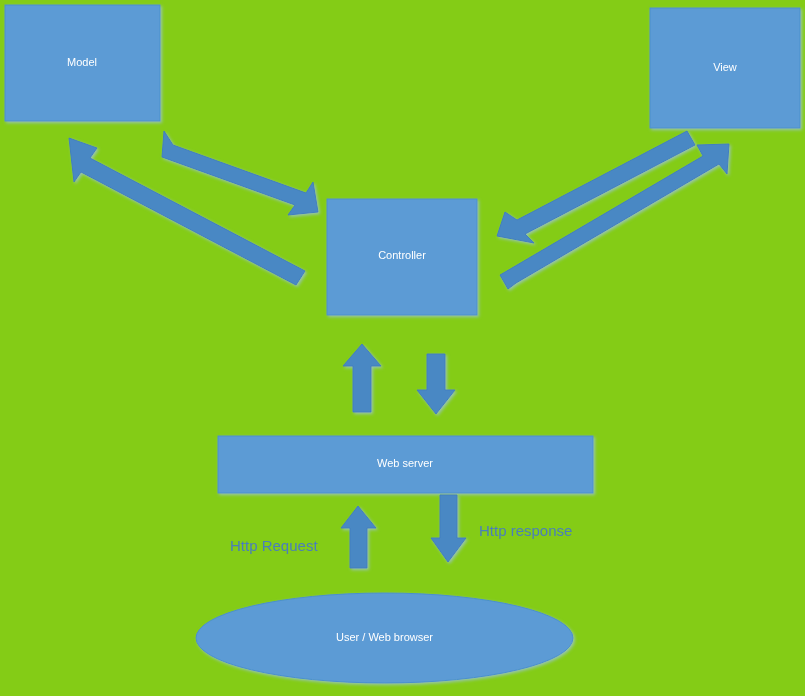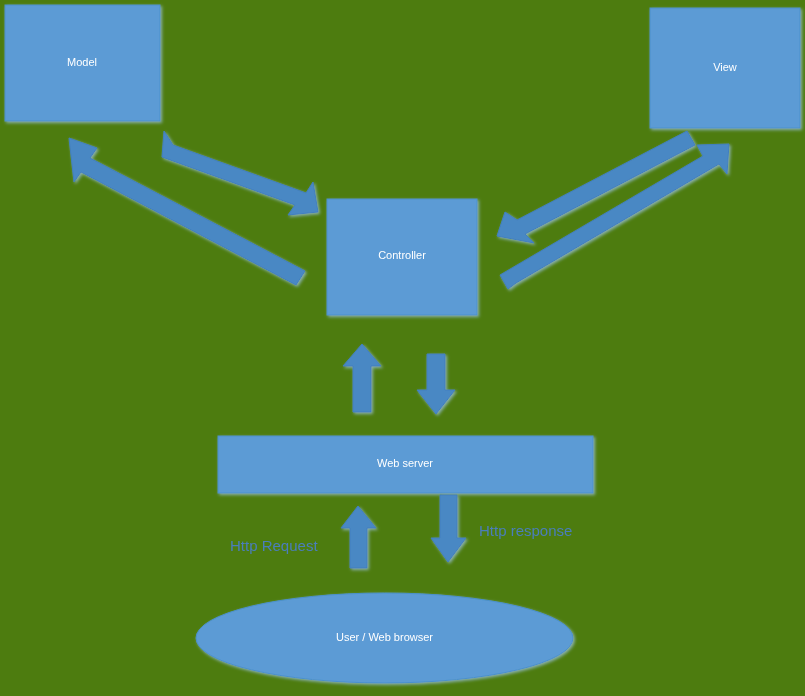--- a/index.html
+++ b/index.html
@@ -7,21 +7,21 @@
     padding: 0;
     background: #ffffff;
   }
   body {
     font-family: "Liberation Sans", sans-serif;
   }
   #canvas {
     position: relative;
     width: 805px;
     height: 696px;
-    background: #4d7c0f;
+    background: #84cc16;
     overflow: hidden;
     text-align: right;
   }
   #diagram-svg {
     position: absolute;
     left: 0;
     top: 0;
     width: 805px;
     height: 696px;
   }

